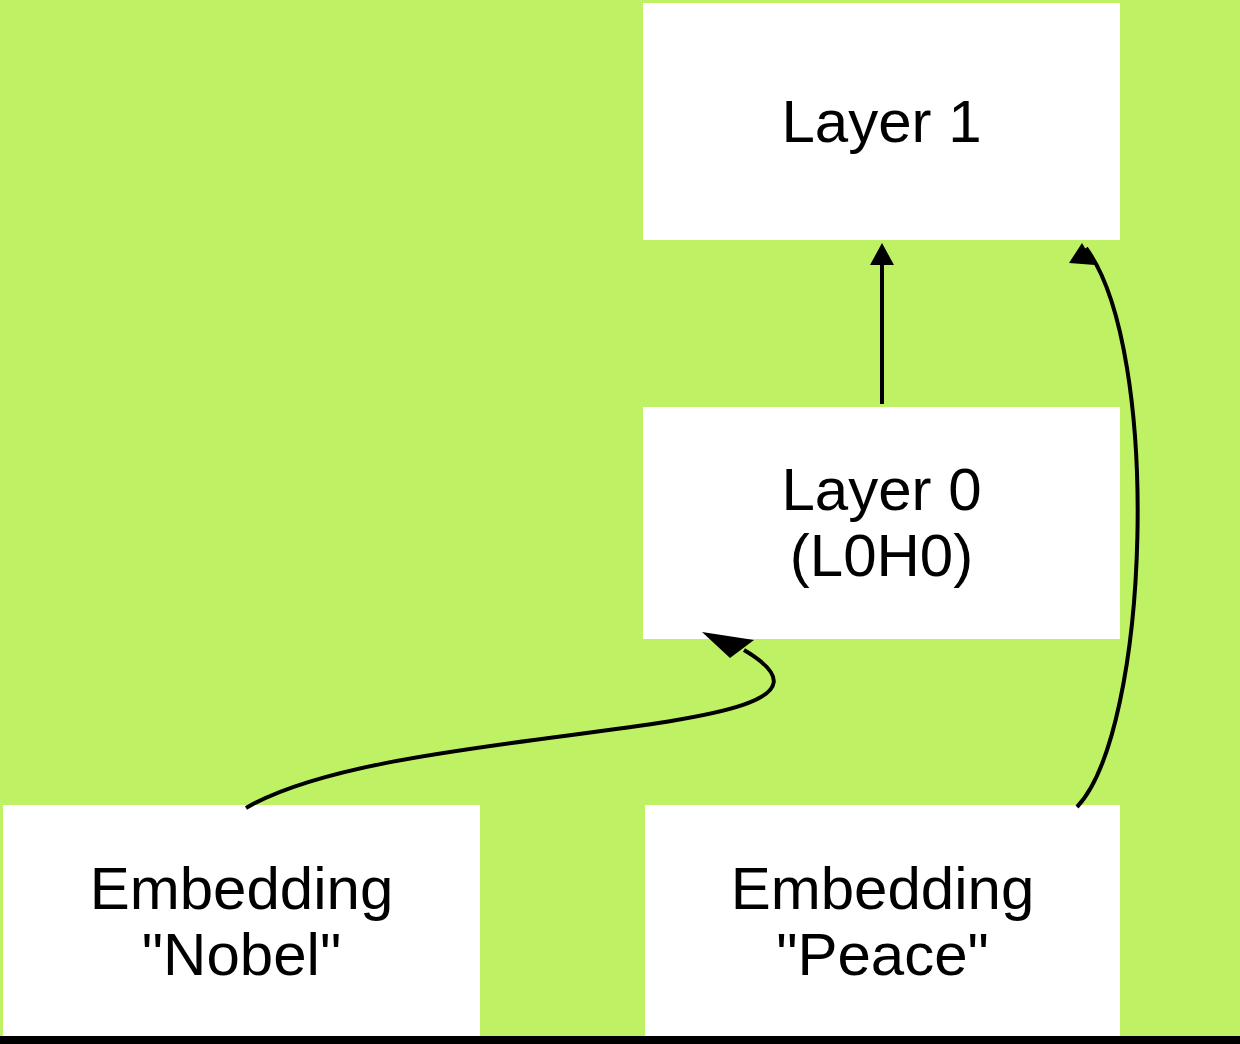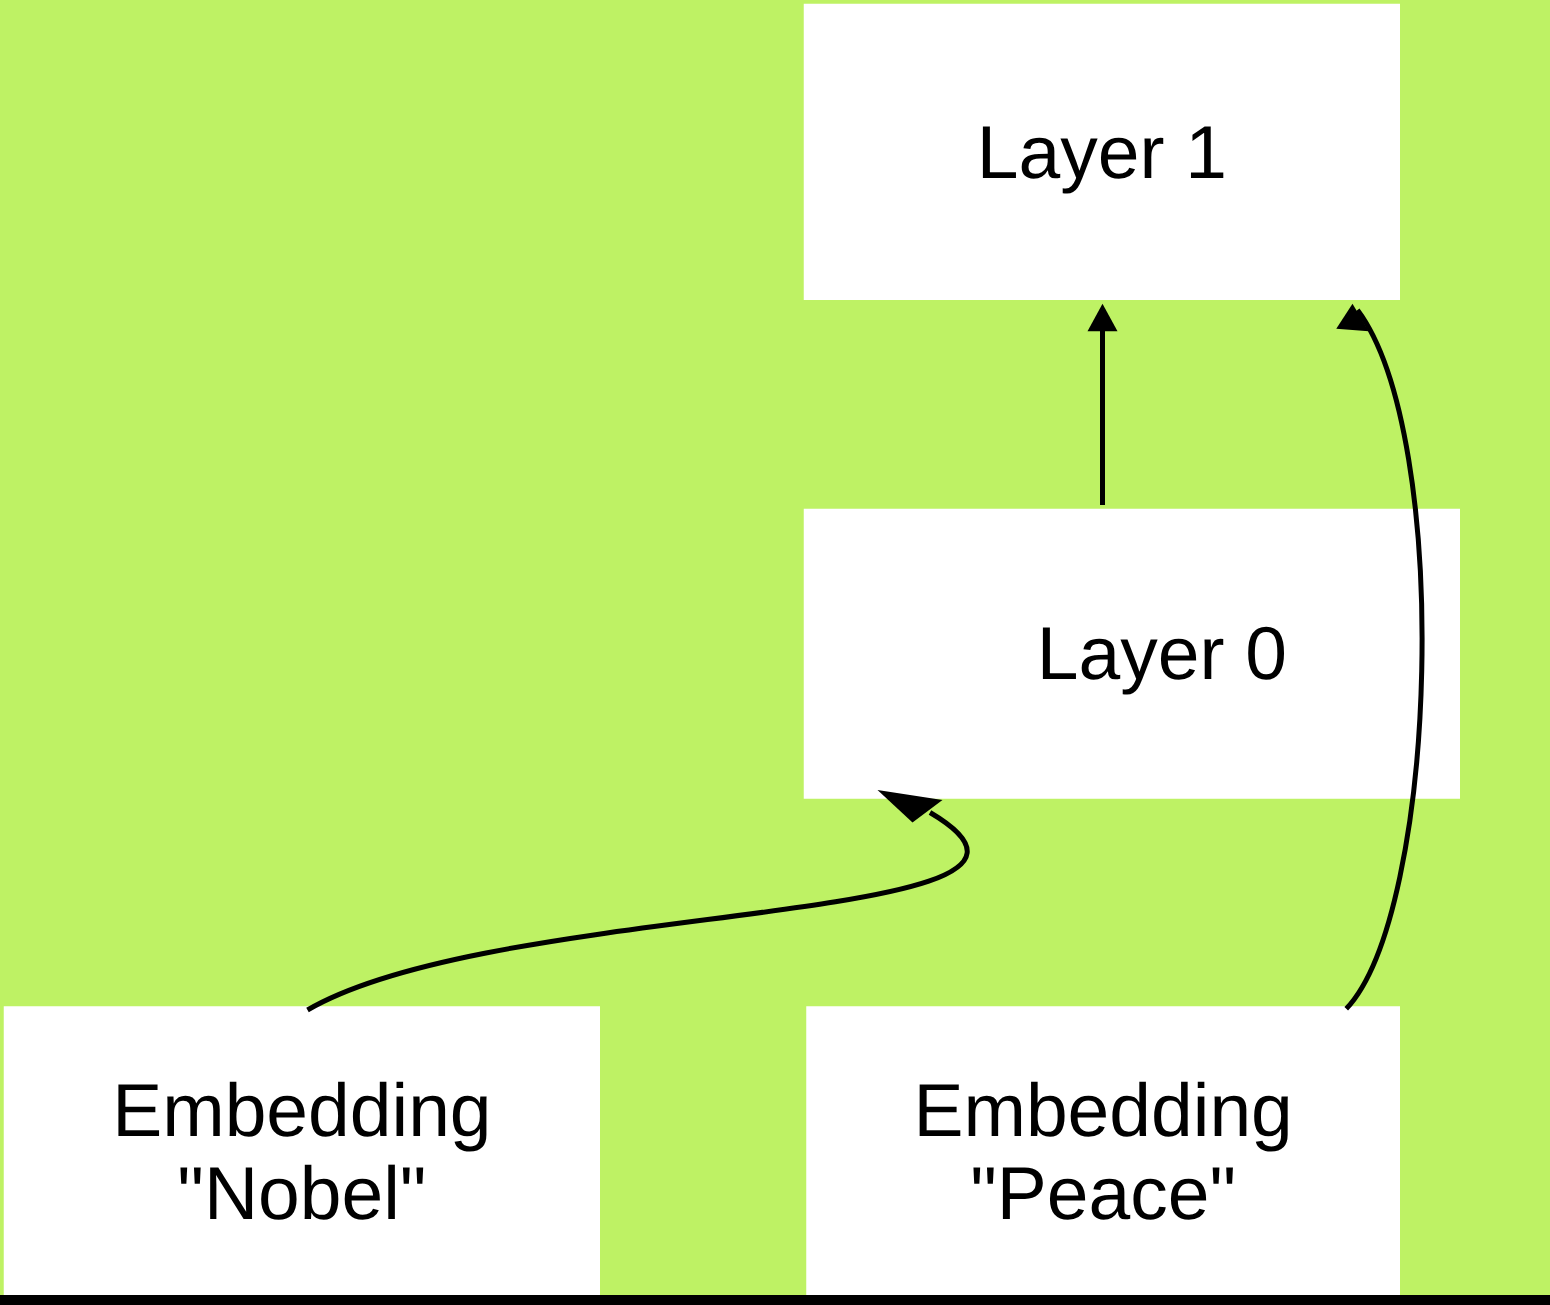--- a/index.html
+++ b/index.html
@@ -20,41 +20,42 @@
     align-items: center;
     justify-content: center;
     text-align: center;
     font-size: 60px;
     line-height: 66px;
     font-weight: 400;
     letter-spacing: 0;
   }
   .node span { display: block; white-space: nowrap; }
   #node-l1n42  { left: 643px; top: 3px;   width: 477px; height: 237px; }
-  #node-l0h0   { left: 643px; top: 407px; width: 477px; height: 232px; padding-left: 48px; }
+  #node-l0h0   { left: 643px; top: 407px; width: 477px; height: 232px; }
   #node-nobel  { left: 3px;   top: 805px; width: 477px; height: 233px; }
   #node-peace  { left: 645px; top: 805px; width: 475px; height: 233px; }
   .edges-overlay {
     position: absolute;
     left: 0; top: 0;
     width: 1240px; height: 1044px;
     pointer-events: none;
   }
 </style>
 </head>
 <body>
 
 <div class="canvas">
 
   <div class="node" id="node-l1n42">
     <span>Layer 1</span>
   </div>
 
   <div class="node" id="node-l0h0">
     <span>Layer 0</span>
+    <span>(L0H0)</span>
   </div>
 
   <div class="node" id="node-nobel">
     <span>Embedding</span>
     <span>"Nobel"</span>
   </div>
 
   <div class="node" id="node-peace">
     <span>Embedding</span>
     <span>"Peace"</span>

